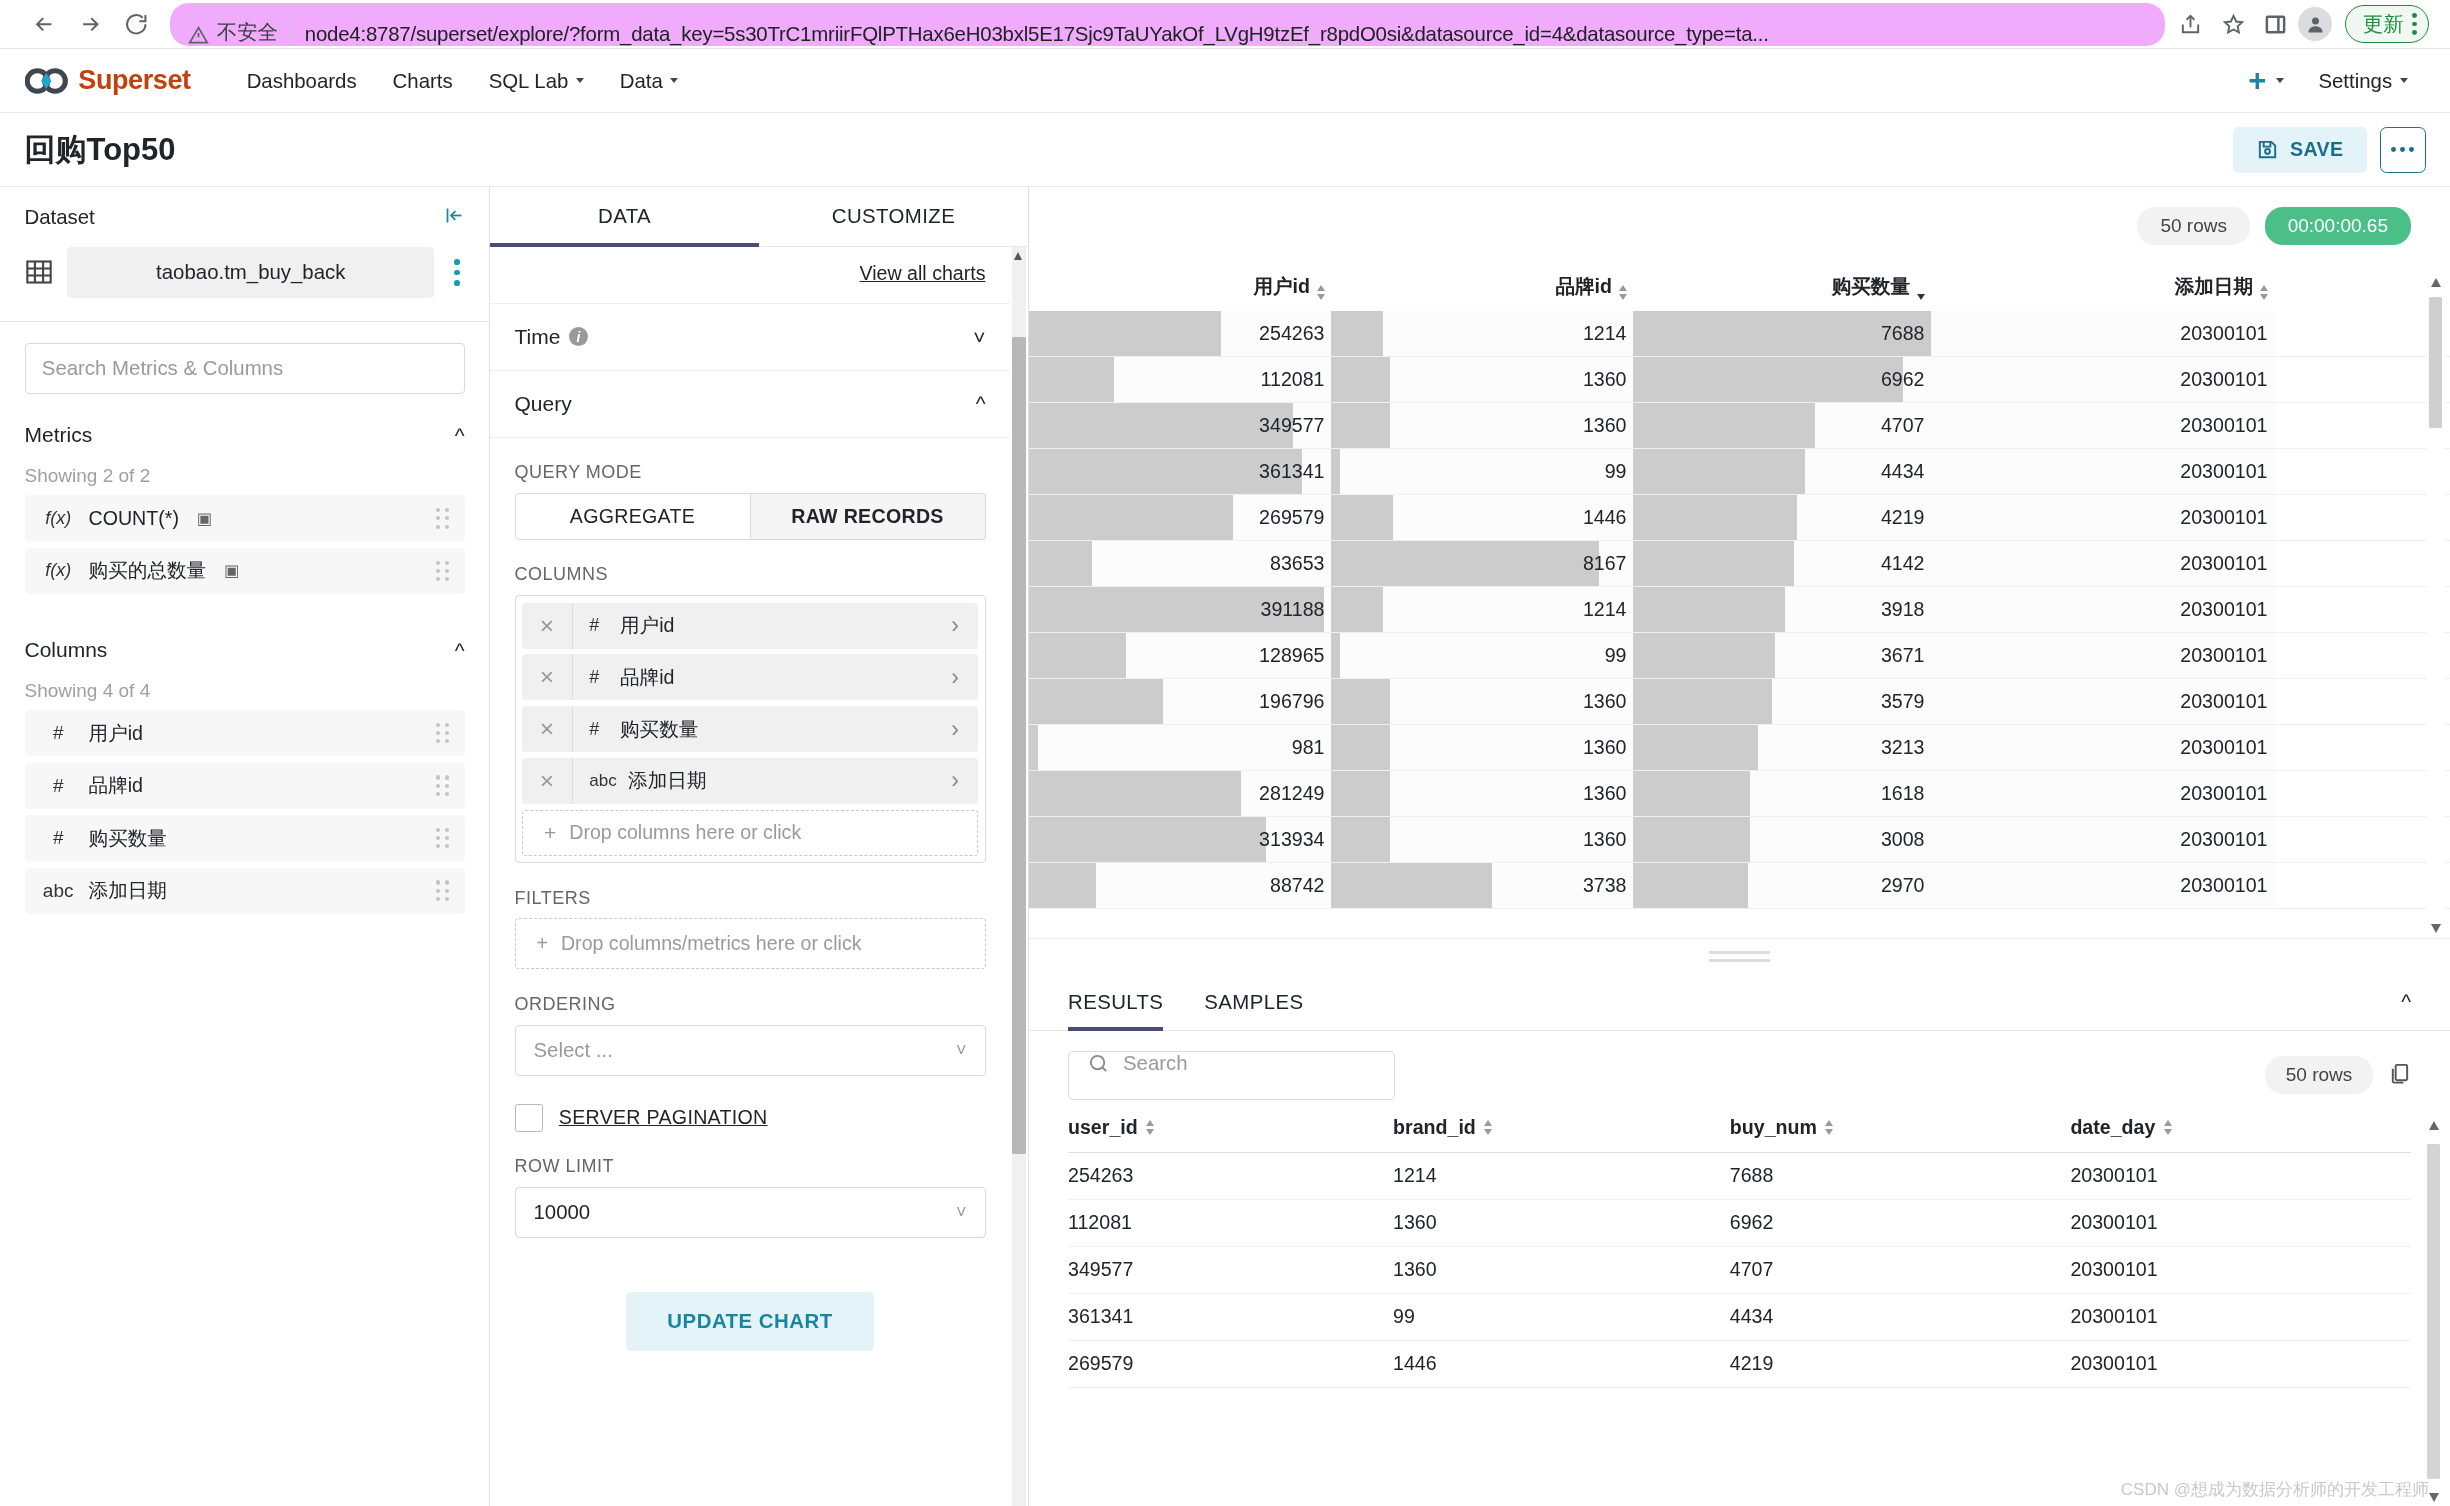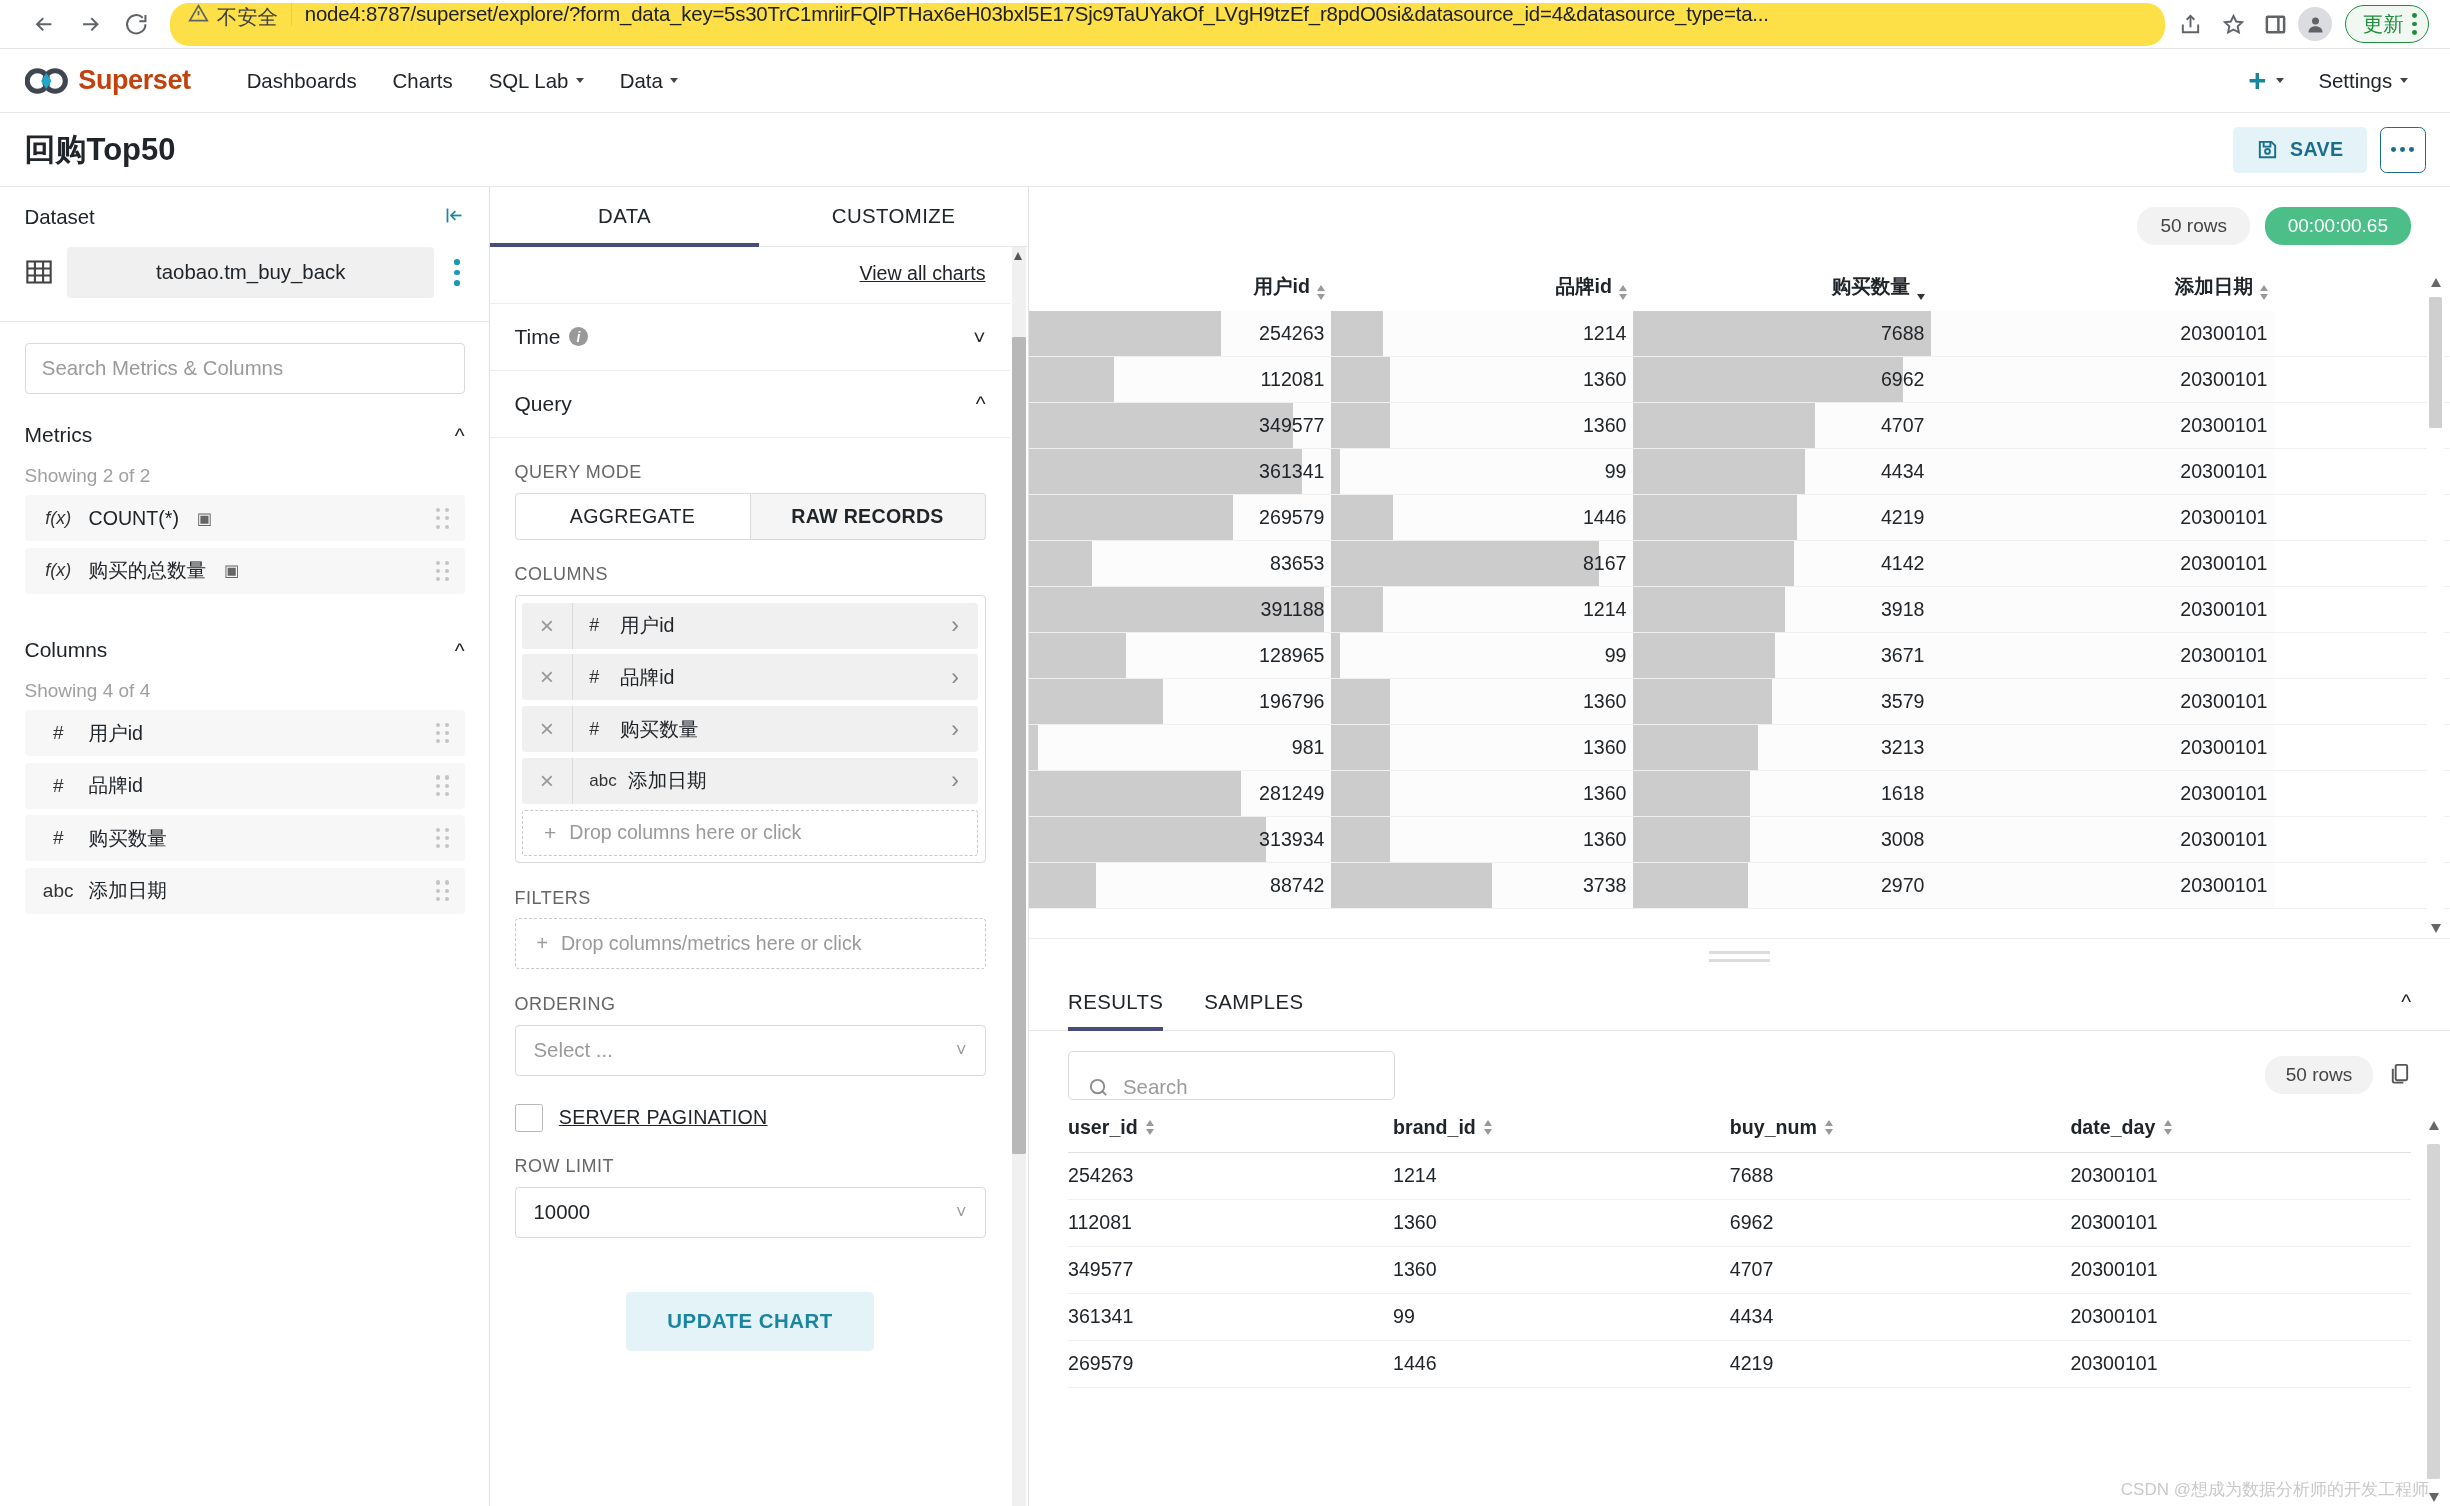--- a/index.html
+++ b/index.html
@@ -17,22 +17,22 @@
     border-bottom: 0.8px solid #e3e3e3;
   }
   .nav-btn {
     width: 46px; height: 46px;
     display: flex; align-items: center; justify-content: center;
     color: #5f6368; flex: none;
   }
   .nav-btn svg { width: 24.5px; height: 24.5px; }
   .omnibox {
     flex: 1; height: 43px; margin-left: 11.4px; margin-right: 6.5px;
-    background: #fde047; border-radius: 19px;
-    display: flex; align-items: flex-start; padding: 0 18px;
+    background: #f0abfc; border-radius: 19px;
+    display: flex; align-items: flex-end; padding: 0 18px;
     gap: 0; overflow: hidden;
   }
   .not-secure-icon { width: 21px; height: 21px; flex: none; color: #5f6368; }
   .not-secure-text {
     font-size: 20.4px; color: #3c4043; margin-left: 7.4px;
     white-space: nowrap; flex: none;
   }
   .omnibox-sep {
     width: 0.8px; height: 23px; background: #c4c7c5;
     margin: 0 13px; flex: none;
@@ -348,21 +348,21 @@
   .res-tab.active::after {
     content: ""; position: absolute; bottom: -0.8px; left: 0; right: 0;
     height: 4.1px; background: #484c76;
   }
   .res-collapse { margin-left: auto; font-size: 21px; color: #20252a; }
   .res-toolbar {
     display: flex; align-items: center; padding: 19.6px 39px 16.3px 39px; gap: 14.7px;
   }
   .res-search {
     width: 327px; height: 49px; border: 0.8px solid #d9d9d9; border-radius: 4.9px;
-    display: flex; align-items: flex-end; padding: 0 18px; gap: 13px;
+    display: flex; align-items: flex-start; padding: 0 18px; gap: 13px;
   }
   .res-search svg { width: 23px; height: 23px; color: #8c8c8c; flex: none; }
   .res-search input {
     border: none; outline: none; flex: 1; font-size: 20.4px; color: #20252a;
     font-family: "Liberation Sans", sans-serif; background: transparent;
   }
   .res-search input::placeholder { color: #9a9a9a; }
   .res-toolbar-right { margin-left: auto; display: flex; align-items: center; gap: 14.7px; }
   .res-rows-badge {
     background: #f2f2f2; border-radius: 18px; padding: 8.2px 21px;

